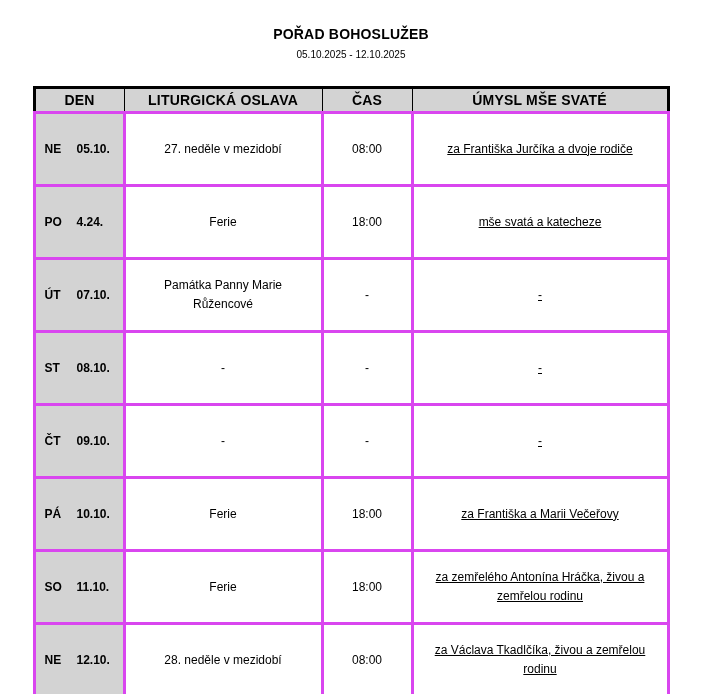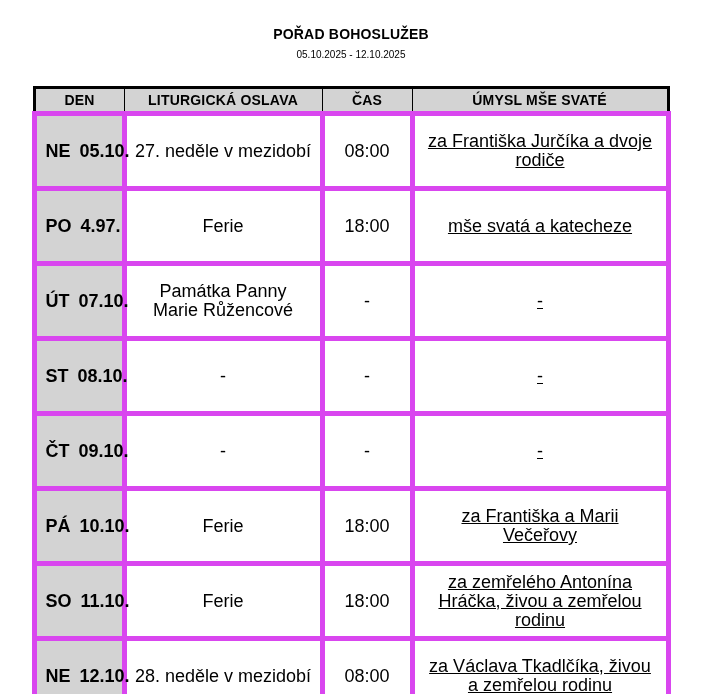--- a/index.html
+++ b/index.html
@@ -57,22 +57,22 @@
     font-size: 14px;
     font-weight: bold;
     height: 20px;
     padding: 1px 2px;
     text-align: center;
     vertical-align: middle;
     letter-spacing: 0.2px;
     margin-top: 21px;
   }
   td {
-    border: 5px solid #d946ef;
-    font-size: 18px;
+    border: 3px solid #d946ef;
+    font-size: 12px;
     height: 66px;
     text-align: center;
     vertical-align: middle;
     padding: 2px 6px;
     line-height: 19px;
   }
   td.day-cell {
     background: #d3d3d3;
     font-weight: bold;
     text-align: left;
@@ -119,21 +119,21 @@
       </tr>
     </thead>
     <tbody>
       <tr>
         <td class="day-cell"><span class="day-abbr">NE</span><span class="day-date">05.10.</span></td>
         <td class="celebration-cell">27. neděle v mezidobí</td>
         <td class="time-cell">08:00</td>
         <td class="intention-cell">za Františka Jurčíka a dvoje rodiče</td>
       </tr>
       <tr>
-        <td class="day-cell"><span class="day-abbr">PO</span><span class="day-date">4.97.</span></td>
+        <td class="day-cell"><span class="day-abbr">PO</span><span class="day-date">4.24.</span></td>
         <td class="celebration-cell">Ferie</td>
         <td class="time-cell">18:00</td>
         <td class="intention-cell">mše svatá a katecheze</td>
       </tr>
       <tr>
         <td class="day-cell"><span class="day-abbr">ÚT</span><span class="day-date">07.10.</span></td>
         <td class="celebration-cell">Památka Panny Marie Růžencové</td>
         <td class="time-cell">-</td>
         <td class="intention-cell">-</td>
       </tr>

